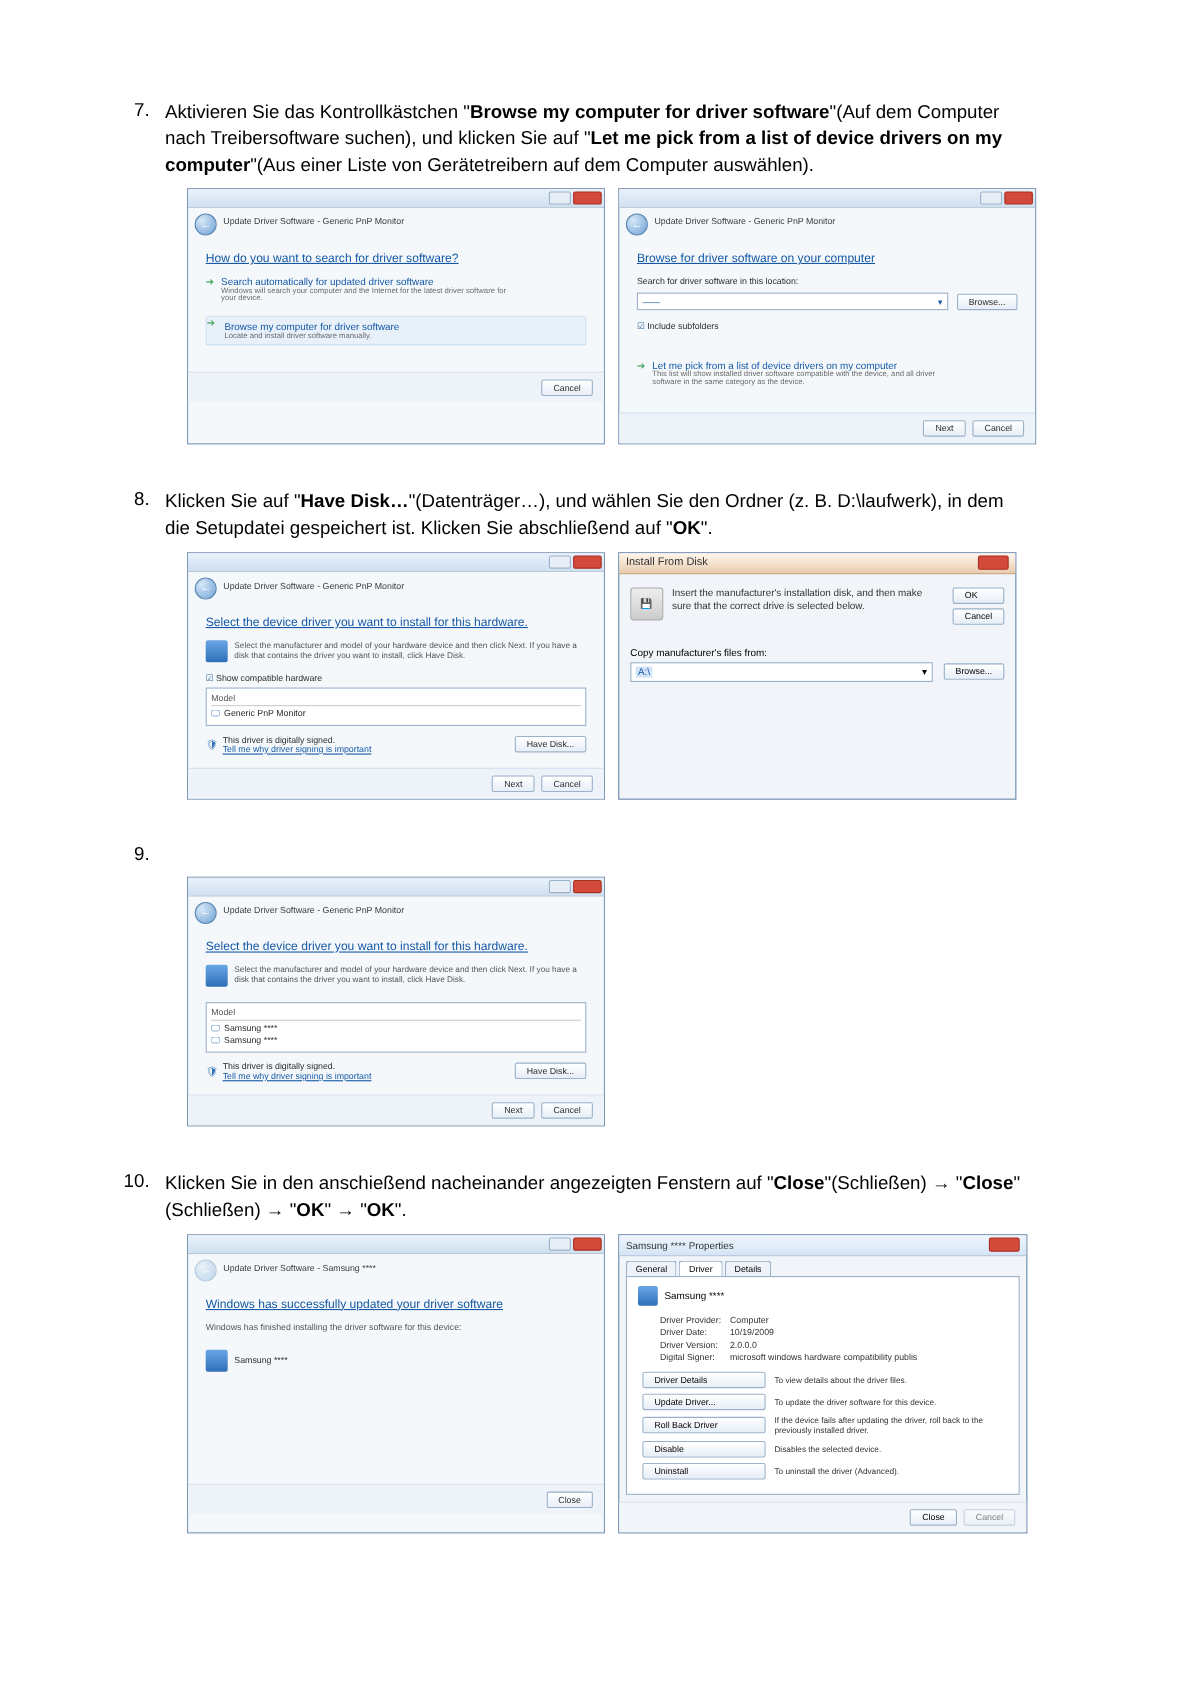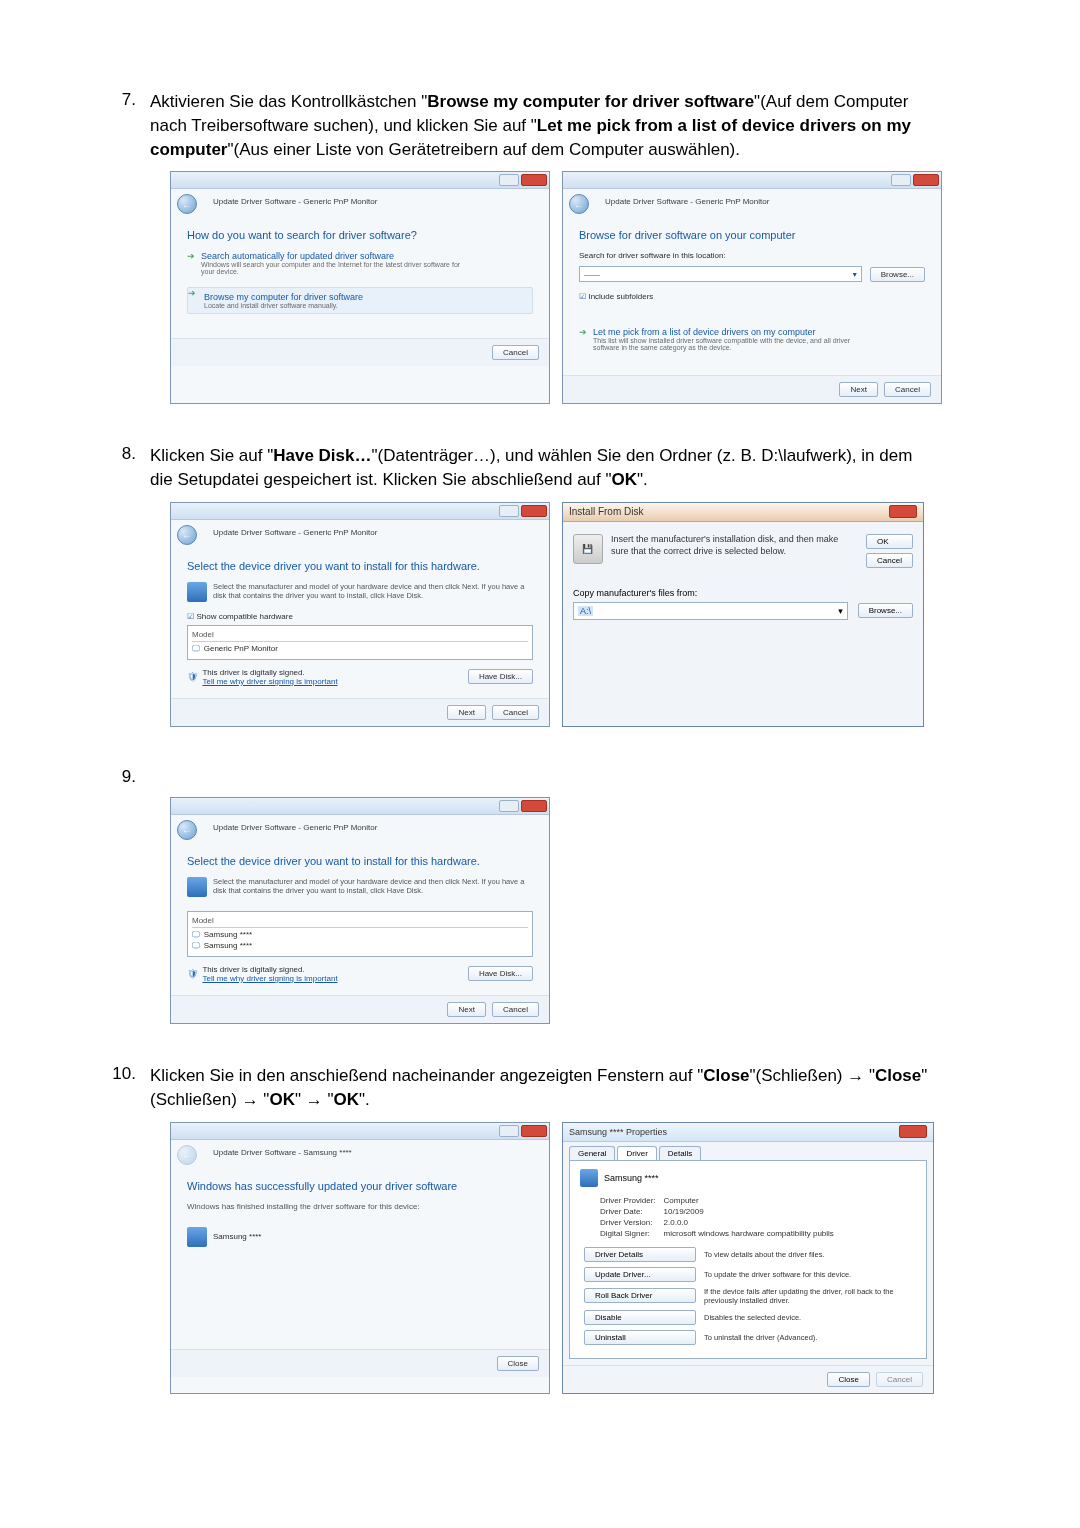--- a/index.html
+++ b/index.html
@@ -82,32 +82,33 @@
     border-radius: 50%;
     background: radial-gradient(circle at 30% 30%, #d7e8f7, #6ea1d4);
     border: 1px solid #5a86b3;
     position: absolute;
     left: 6px; top: 22px;
     display:flex;align-items:center;justify-content:center;
     color:#fff;font-size:10px;
   }
   .dlg .crumb {
     position:absolute;
-    left: 42px; top: 25px;
+    left: 32px; top: 25px;
     font-size: 8px;
     color:#3a3a3a;
     text-align:center;
   }
   .dlg .inner {
     padding: 40px 16px 12px 16px;
   }
   .dlg .heading {
     color: #1559a6;
     font-size: 11px;
     margin-bottom: 10px;
+    text-decoration: underline;
   }
   .dlg .opt {
     margin: 6px 0 12px 0;
     padding-left: 14px;
     position: relative;
   }
   .dlg .opt::before {
     content: "➔";
     position: absolute;
     left: 0; top: 0;

